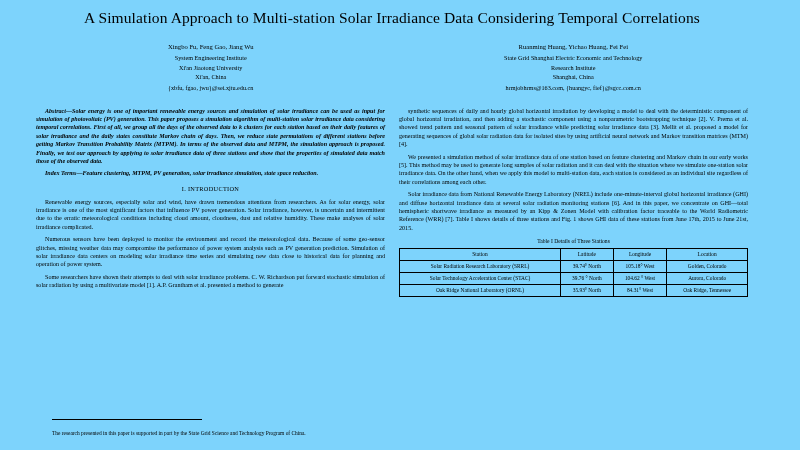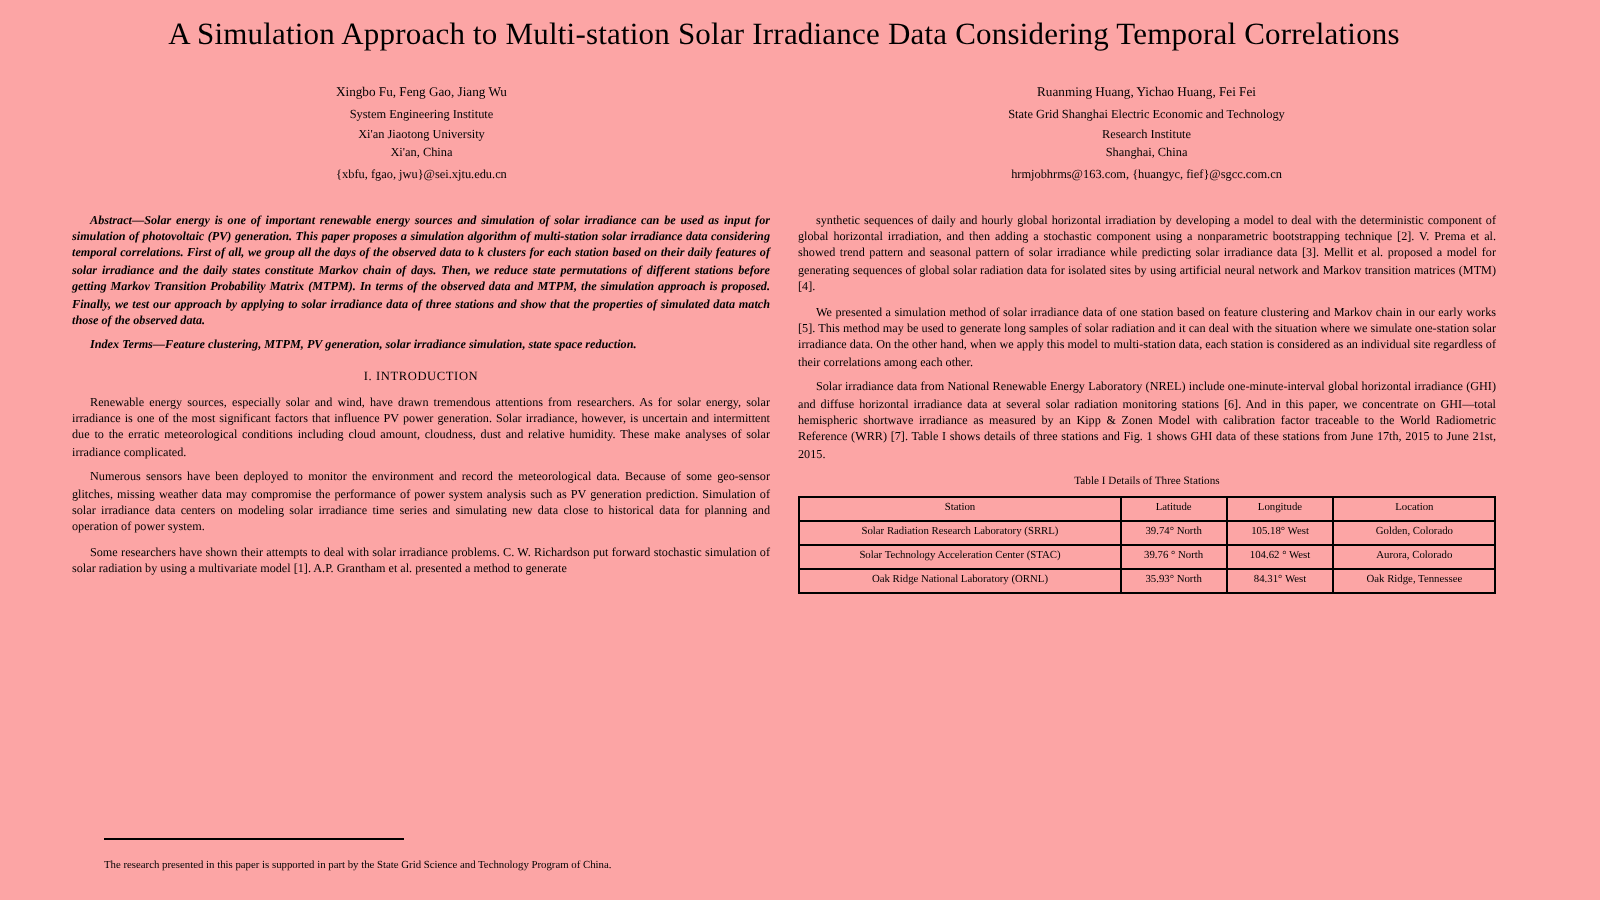--- a/index.html
+++ b/index.html
@@ -13,21 +13,21 @@
     overflow: hidden;
     font-family: "Liberation Serif", serif;
     color: #000000;
   }
   .page {
     position: relative;
     width: 800px;
     height: 450px;
     box-sizing: border-box;
     padding: 6px 52px 0 36px;
-    background: #fca5a5;
+    background: #7dd3fc;
   }
   .title {
     text-align: center;
     font-size: 15.5px;
     line-height: 1.35;
     font-weight: normal;
     margin: 2px 0 0 0;
     letter-spacing: 0.1px;
   }
   .authors-block {

